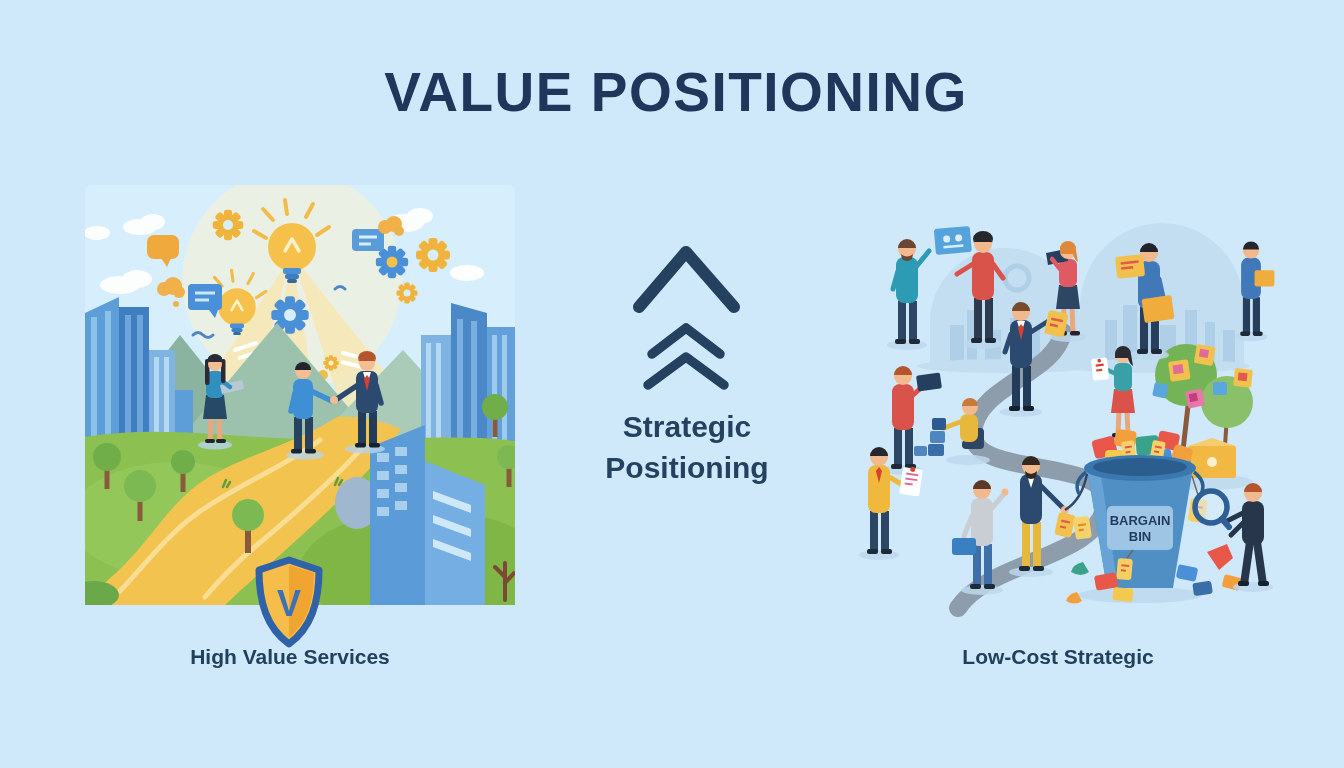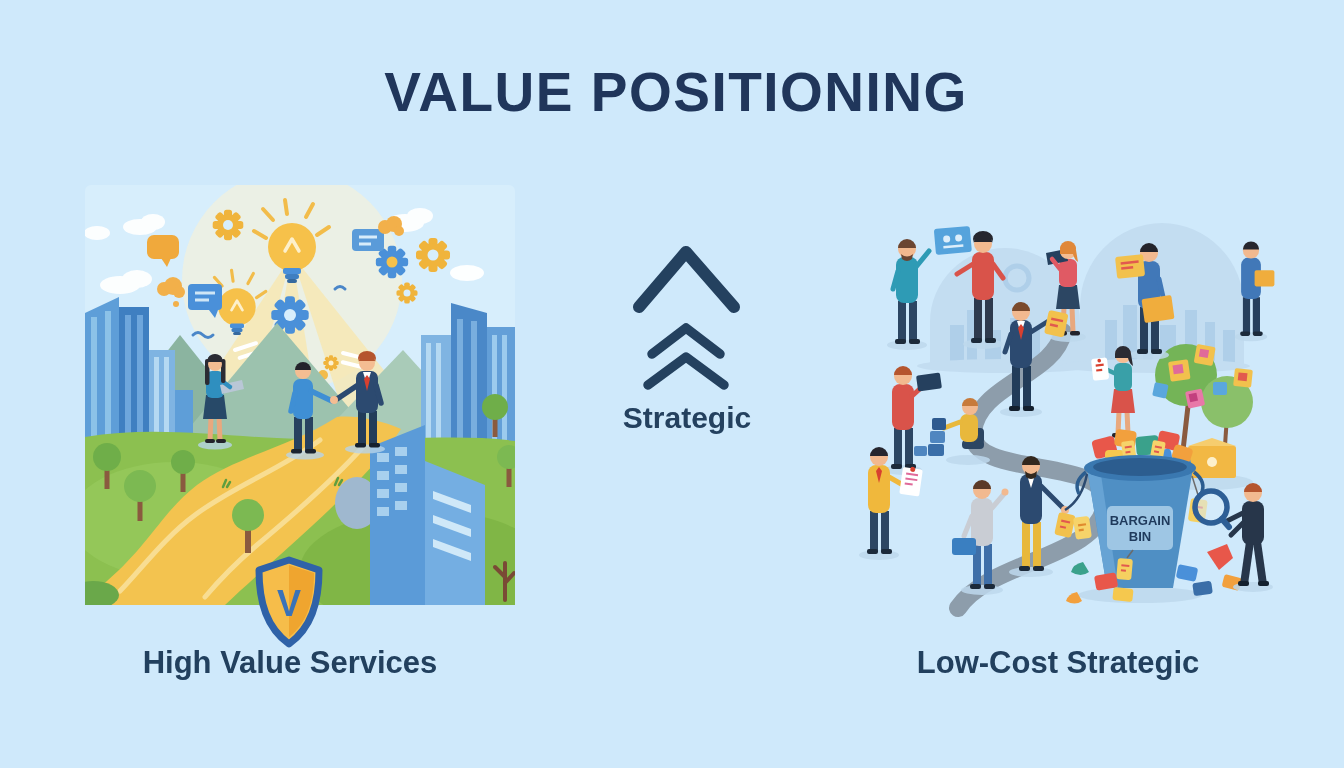--- a/index.html
+++ b/index.html
@@ -9,24 +9,24 @@
     font-family:"Liberation Sans","DejaVu Sans",sans-serif;
   }
   .abs{position:absolute;}
   #title{
     left:8px;right:0;top:60px;text-align:center;
     font-size:55px;font-weight:800;letter-spacing:1.5px;
     color:#20365b;
   }
   #center-block{left:599px;top:240px;width:176px;text-align:center;}
   #center-label{
-    margin-top:5px;font-size:30px;font-weight:700;line-height:1.38;color:#24415f;
+    margin-top:14px;font-size:30px;font-weight:700;line-height:1.38;color:#24415f;
   }
   .caption{
-    font-size:31px;font-weight:700;color:#22405e;text-align:center;
+    font-size:21px;font-weight:700;color:#22405e;text-align:center;
   }
   #caption-left{left:75px;top:645px;width:430px;}
   #caption-right{left:838px;top:645px;width:440px;}
   #left-scene{left:85px;top:185px;width:430px;height:420px;}
   #right-scene{left:855px;top:210px;width:440px;height:410px;text-align:right;}
   #shield{left:250px;top:556px;width:78px;height:92px;z-index:5;}
   svg{display:block;}
   text.binlabel{font-family:"Liberation Sans",sans-serif;font-weight:700;fill:#1f3a5c;}
   text.shieldletter{font-family:"Liberation Sans",sans-serif;font-weight:800;fill:#3a72b8;}
 </style>
@@ -300,20 +300,21 @@
 </div>
 
 <div id="center-block" class="abs">
   <svg width="176" height="152" viewBox="0 0 176 152">
     <path d="M40,67 L87,12 L135,67" stroke="#24415f" stroke-width="12" fill="none" stroke-linecap="round" stroke-linejoin="round"></path>
     <path d="M53,114 L87,88 L121,114" stroke="#24415f" stroke-width="9.5" fill="none" stroke-linecap="round" stroke-linejoin="round"></path>
     <path d="M49,145 L87,117 L125,145" stroke="#24415f" stroke-width="9.5" fill="none" stroke-linecap="round" stroke-linejoin="round"></path>
   </svg>
   <div id="center-label">
     <div>Strategic</div>
+    <div>Positioning</div>
   </div>
 </div>
 
 <div id="right-scene" class="abs">
 <svg width="440" height="410" viewBox="0 0 440 410">
 
   <g>
     <path d="M75,155 L75,112 A75,74 0 0 1 225,112 L225,155 Z" fill="#c3ddf1"></path>
     <path d="M225,155 L225,97 A82,84 0 0 1 389,97 L389,155 Z" fill="#c3ddf1"></path>
     <g fill="#afcfe9">

